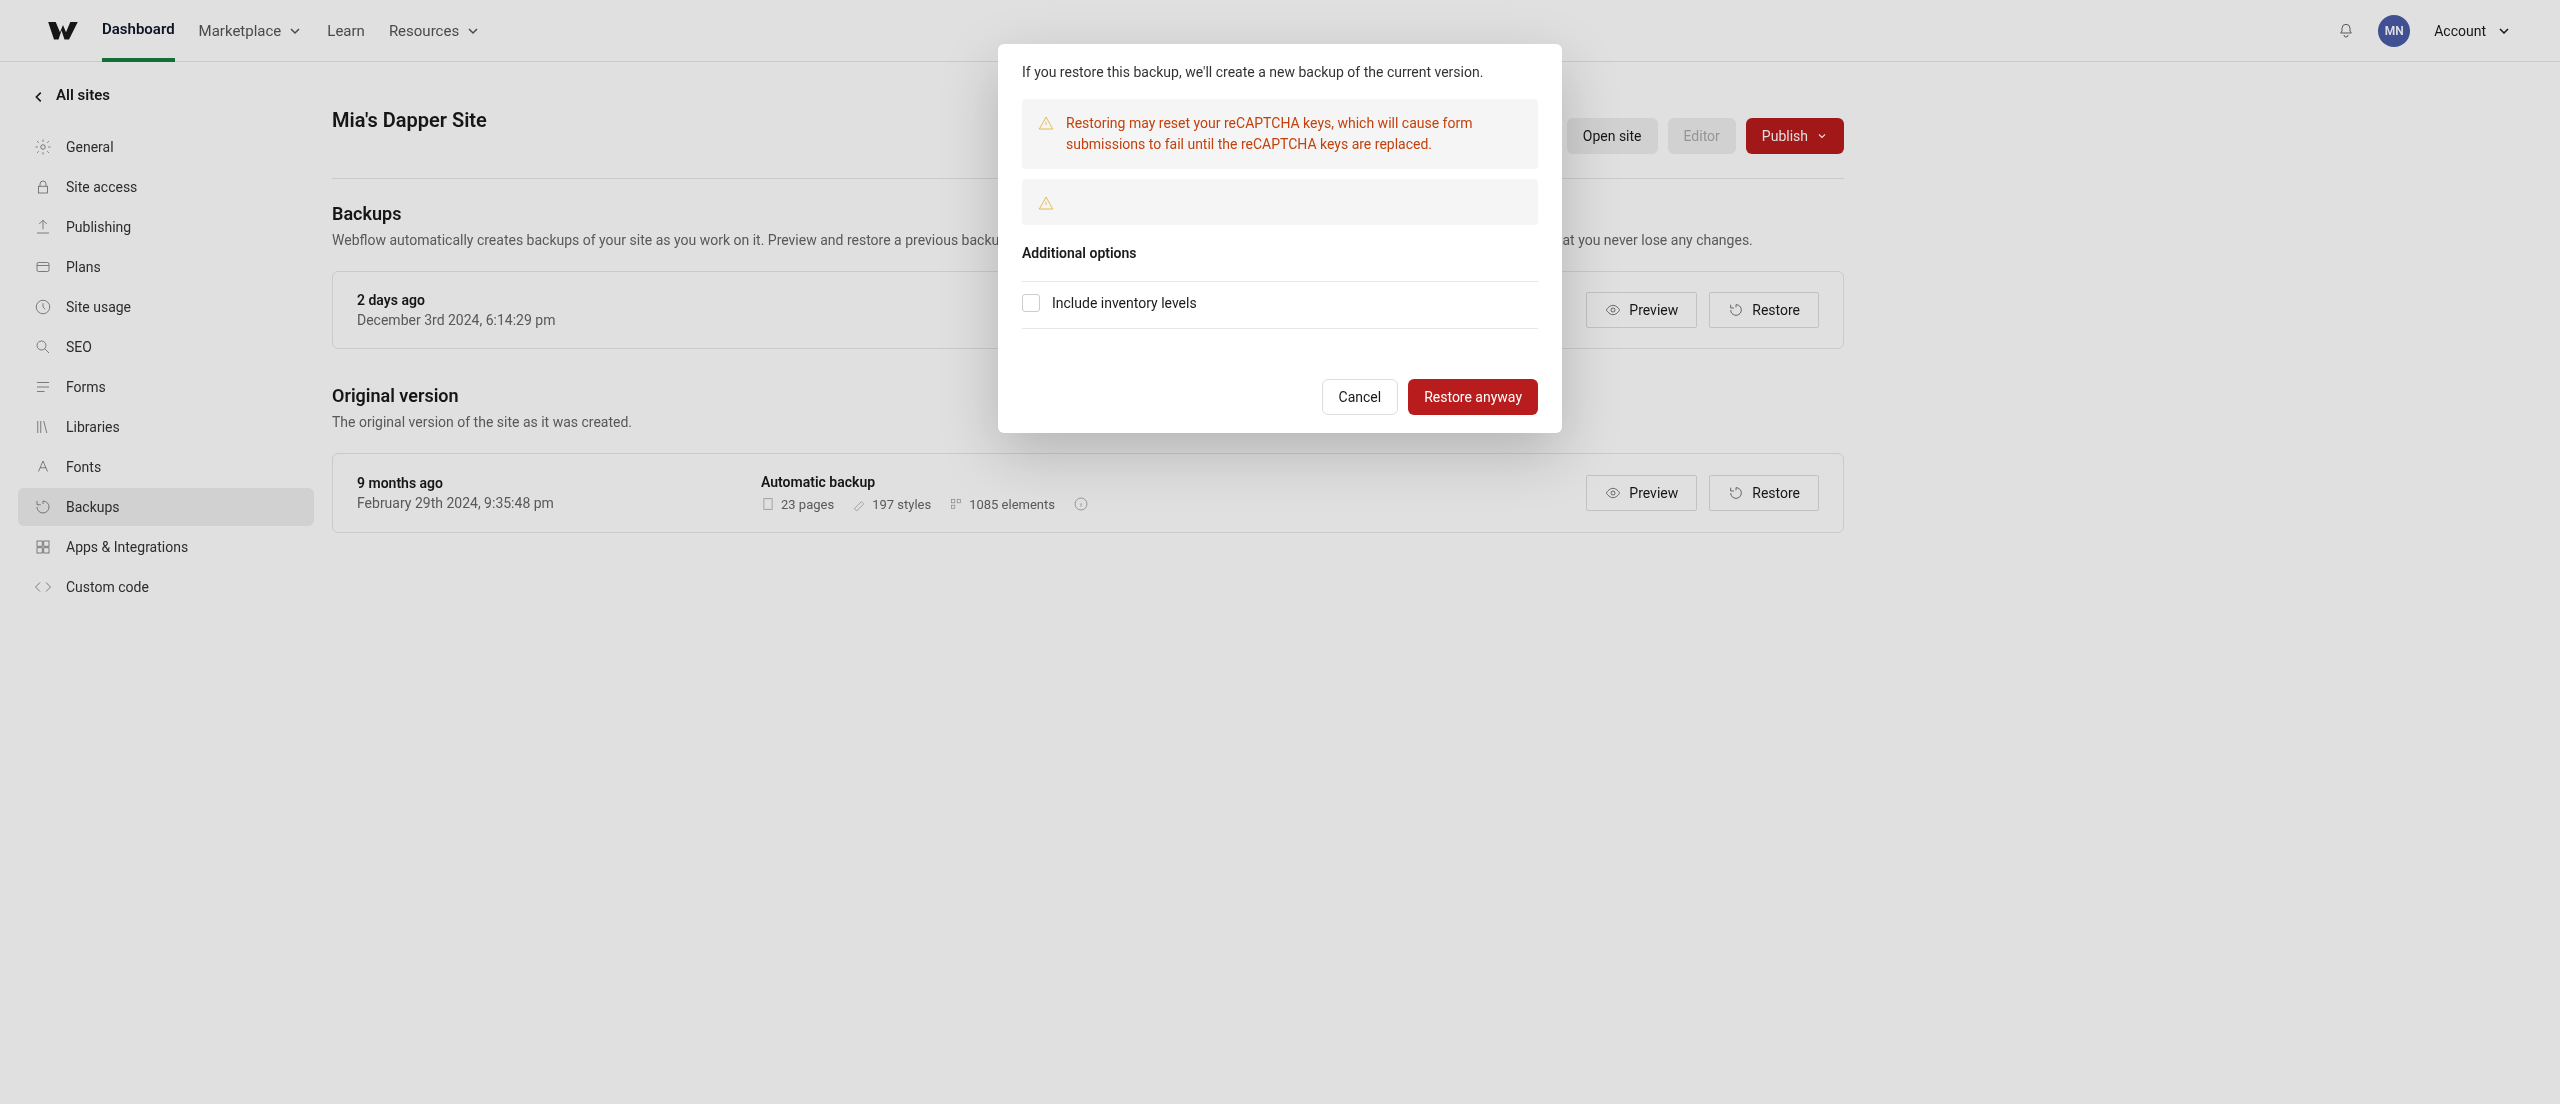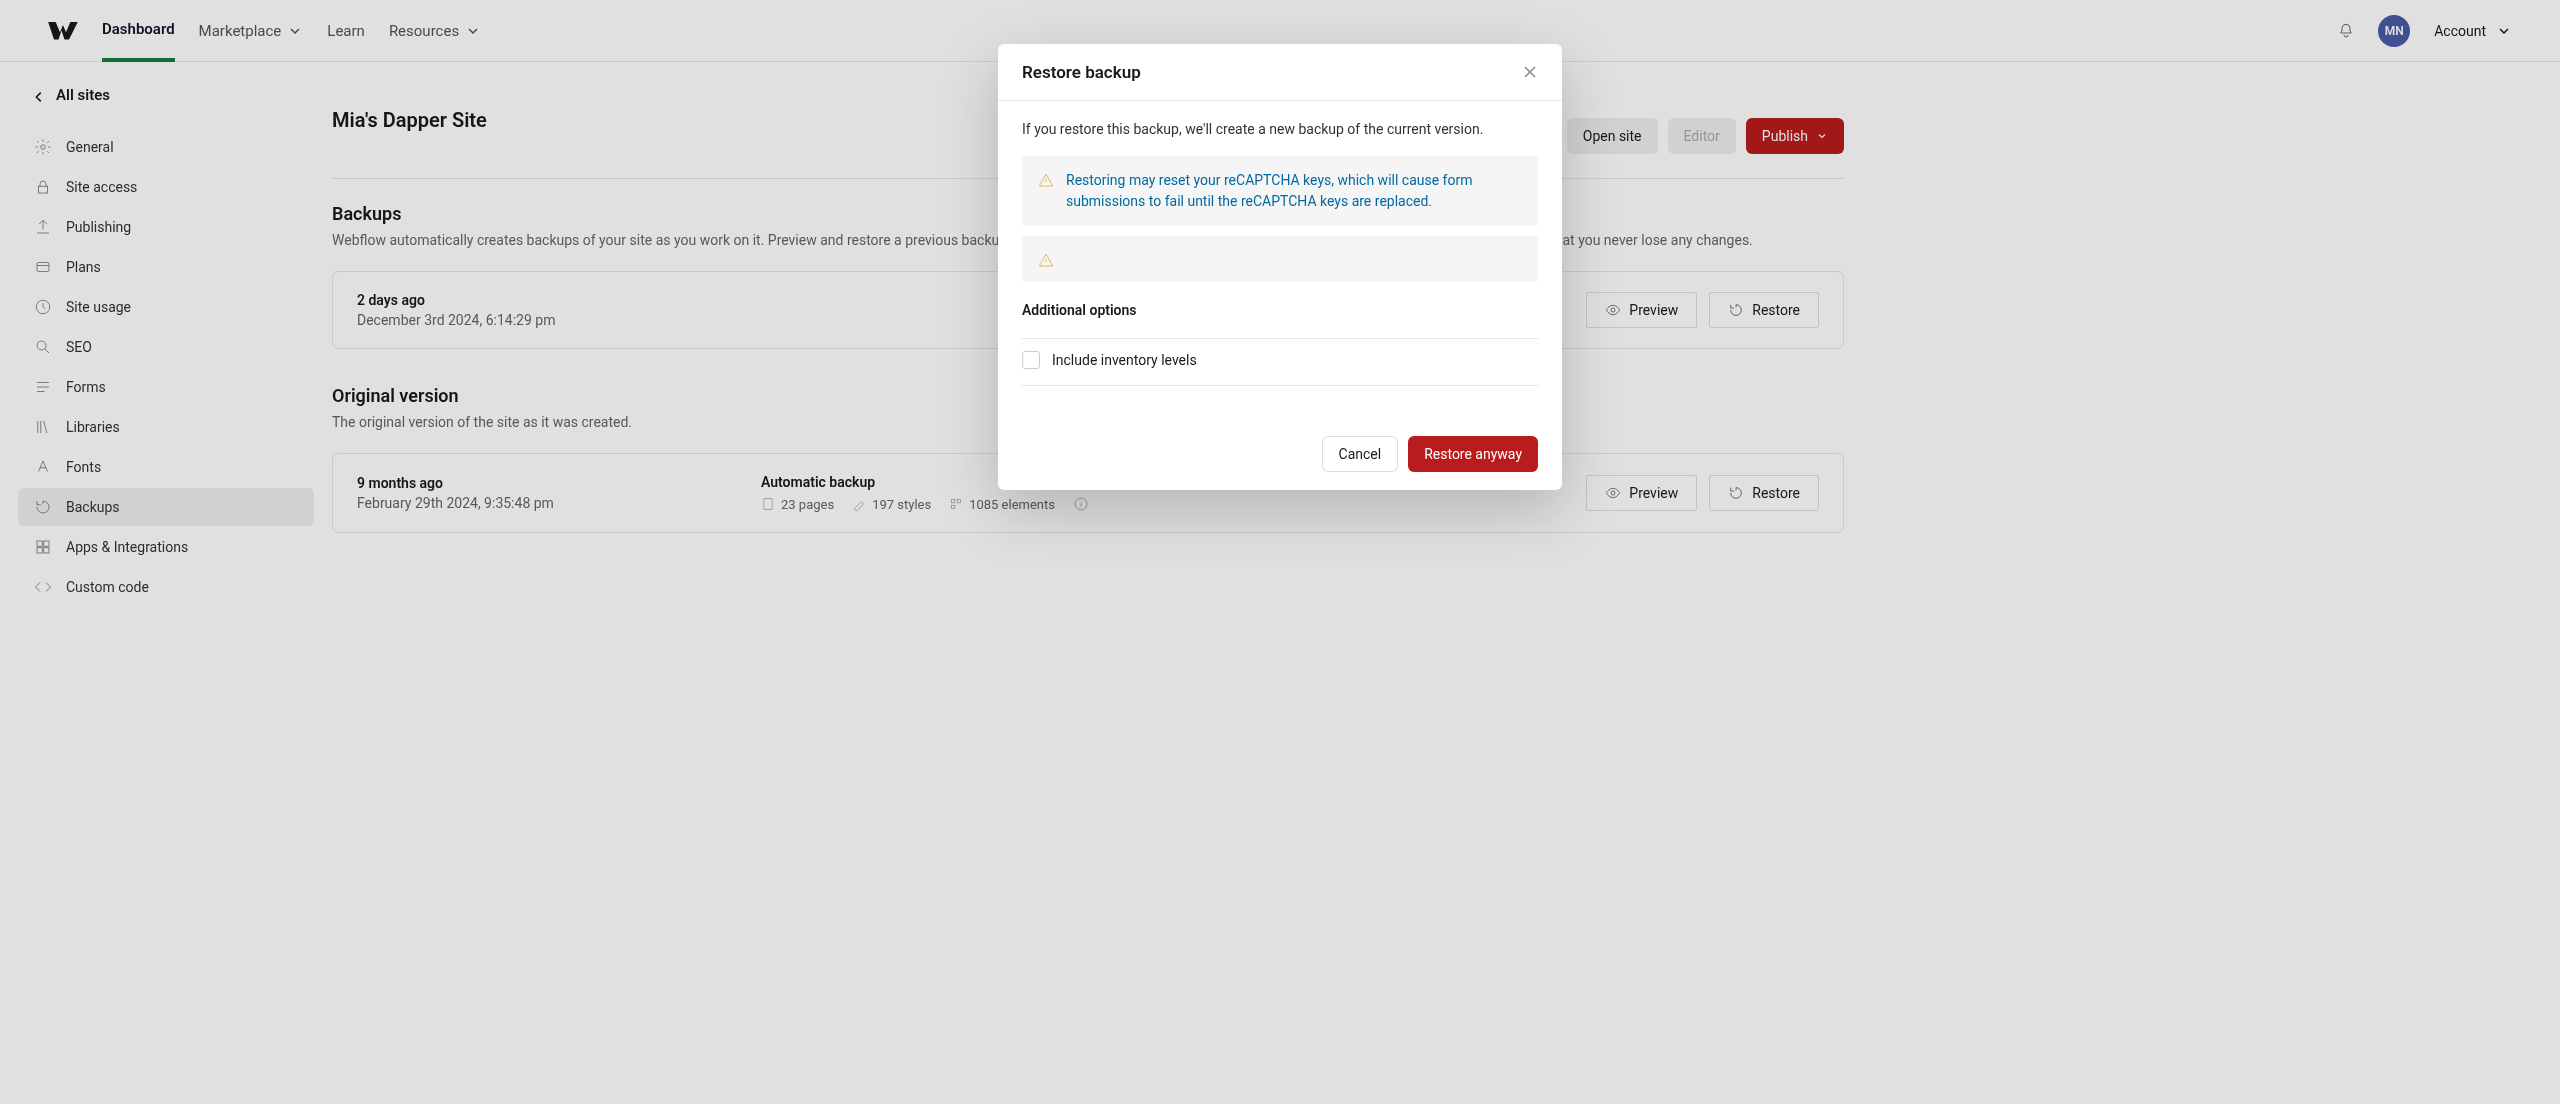--- a/index.html
+++ b/index.html
@@ -119,21 +119,21 @@
     .modal-msg { margin-bottom: 16px; line-height: 1.5; color: #333; }
     .warning-box {
       background: #f5f5f5;
       border-radius: 4px;
       padding: 14px 16px;
       display: flex;
       gap: 12px;
       margin-bottom: 10px;
       font-size: 14px;
       line-height: 1.5;
-      color: #0369a1;
+      color: #c2410c;
     }
     .warn-icon { color: #d9a000; flex-shrink: 0; margin-top: 2px; }
     .options-title { font-weight: 600; margin: 20px 0 12px; border-bottom: 1px solid #e6e6e6; padding-bottom: 20px; }
     .checkbox-row { display: flex; align-items: center; gap: 12px; padding-bottom: 16px; border-bottom: 1px solid #e6e6e6; }
     .checkbox { width: 18px; height: 18px; border: 1px solid #ccc; border-radius: 3px; }
     .modal-footer { padding: 18px 24px; display: flex; justify-content: flex-end; gap: 10px; }
 
     svg { display: block; }
   </style>
 </head>
@@ -394,28 +394,20 @@
             <span>Restore</span>
           </div>
         </div>
       </div>
     </div>
   </div>
 </div>
 
 <div class="overlay">
   <div class="modal">
-    <div class="modal-header">
-      <div class="modal-title">Restore backup</div>
-      <div class="close-x">
-        <svg width="16" height="16" viewBox="0 0 16 16">
-            <path d="M3 3l10 10M13 3L3 13" stroke="#888" stroke-width="1.5"></path>
-          </svg>
-      </div>
-    </div>
     <div class="modal-body">
       <div class="modal-msg">If you restore this backup, we'll create a new backup of the current version.</div>
       <div class="warning-box">
         <svg class="warn-icon" width="16" height="16" viewBox="0 0 24 24">
             <path d="M12 3l10 18H2z" stroke="#d9a000" fill="none"></path>
             <path d="M12 10v5M12 18v0" stroke="#d9a000"></path>
           </svg>
         <div>Restoring may reset your reCAPTCHA keys, which will cause form submissions to fail until the reCAPTCHA keys are replaced.</div>
       </div>
       <div class="warning-box">

